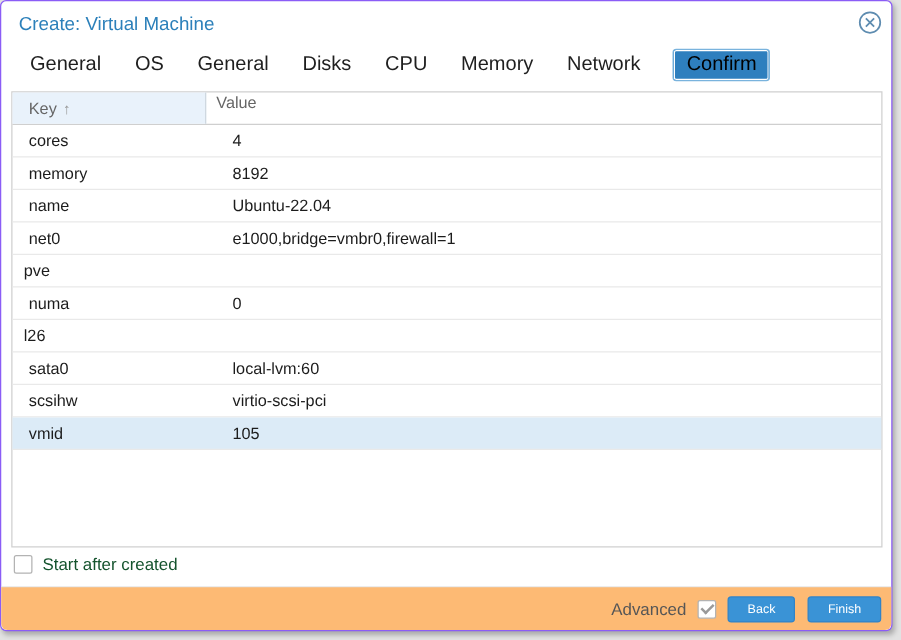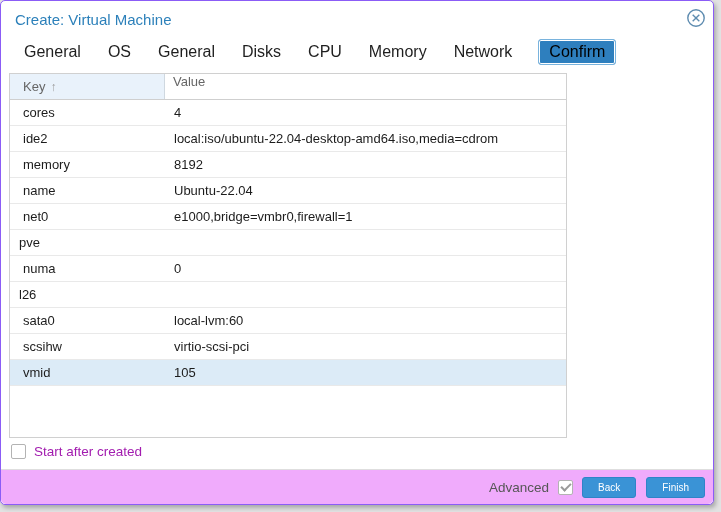--- a/index.html
+++ b/index.html
@@ -38,58 +38,58 @@
   .tab.active {
     color:#000000;
     background:#2e7fbe;
     border:1px solid #79b3dd;
     box-shadow:inset 0 0 0 1px #ffffff;
     border-radius:3px;
     padding:3px 10px;
   }
   .grid {
     position:absolute; left:8px; top:72px;
-    width:558px; height:365px;
+    width:697px; height:365px;
     border:1px solid #d0d0d0;
     background:#fff;
   }
   .grid-header { display:flex; height:26px; border-bottom:1px solid #cfcfcf; font-size:13px; color:#666; }
   .col-key {
     width:155px; background:#e9f2fb; border-right:1px solid #cfd8e0;
     display:flex; align-items:center; padding-left:13px; gap:5px; cursor:pointer;
   }
   .sort-arrow { color:#9a9a9a; font-size:12px; }
   .col-value { flex:1; display:flex; align-items:flex-start; padding-left:8px; cursor:pointer; }
   .grid-row {
     display:flex; height:26px; align-items:center;
     border-bottom:1px solid #e9e9e9;
-    font-size:13px; color:#1c1c1c; cursor:pointer;
+    font-size:13px; color:#1c1c1c; cursor:pointer;gap:12px;
   }
   .grid-row.selected { background:#dcebf7; }
   .cell-key { width:155px; padding-left:13px; }
   .cell-value { flex:1; padding-left:9px; white-space:nowrap; overflow:hidden; }
   .start-row {
     position:absolute; left:10px; top:443px;
     display:flex; align-items:center; gap:8px; cursor:pointer;
   }
   .checkbox {
     width:15px; height:15px; background:#fff;
     border:1px solid #b3b3b3; border-radius:2px;
     display:inline-flex; align-items:center; justify-content:center;
     cursor:pointer; flex:0 0 auto;
   }
   .checkbox.checked::after {
     content:""; width:8px; height:4px; margin-top:-3px;
     border-left:2px solid #9a9a9a; border-bottom:2px solid #9a9a9a;
     transform:rotate(-45deg); display:block;
   }
-  .start-label { font-size:13.5px; color:#a21caf; }
+  .start-label { font-size:13.5px; color:#14532d; }
   .footer {
     position:absolute; left:0; right:0; bottom:0; height:35px;
-    background:#f0abfc; border-top:1px solid #dedede;
+    background:#fdba74; border-top:1px solid #dedede;
     border-radius:0 0 5px 5px;
     display:flex; align-items:center; justify-content:flex-end;
     gap:9px; padding-right:8px;
   }
   .adv-label { font-size:13.5px; color:#565656; }
   .btn {
     font-family:"Liberation Sans", sans-serif;
     font-size:10px; color:#fff;
     background:#3a93d6; border:1px solid #3083c8; border-radius:3px;
     padding:4px 15px; cursor:pointer;
@@ -131,24 +131,20 @@
       <div class="col-value">
         <span>Value</span>
       </div>
     </div>
     <div id="grid-body">
         <div class="grid-row">
           <div class="cell-key">cores</div>
           <div class="cell-value">4</div>
         </div>
         <div class="grid-row">
-          <div class="cell-key">ide2</div>
-          <div class="cell-value">local:iso/ubuntu-22.04-desktop-amd64.iso,media=cdrom</div>
-        </div>
-        <div class="grid-row">
           <div class="cell-key">memory</div>
           <div class="cell-value">8192</div>
         </div>
         <div class="grid-row">
           <div class="cell-key">name</div>
           <div class="cell-value">Ubuntu-22.04</div>
         </div>
         <div class="grid-row">
           <div class="cell-key">net0</div>
           <div class="cell-value">e1000,bridge=vmbr0,firewall=1</div>

